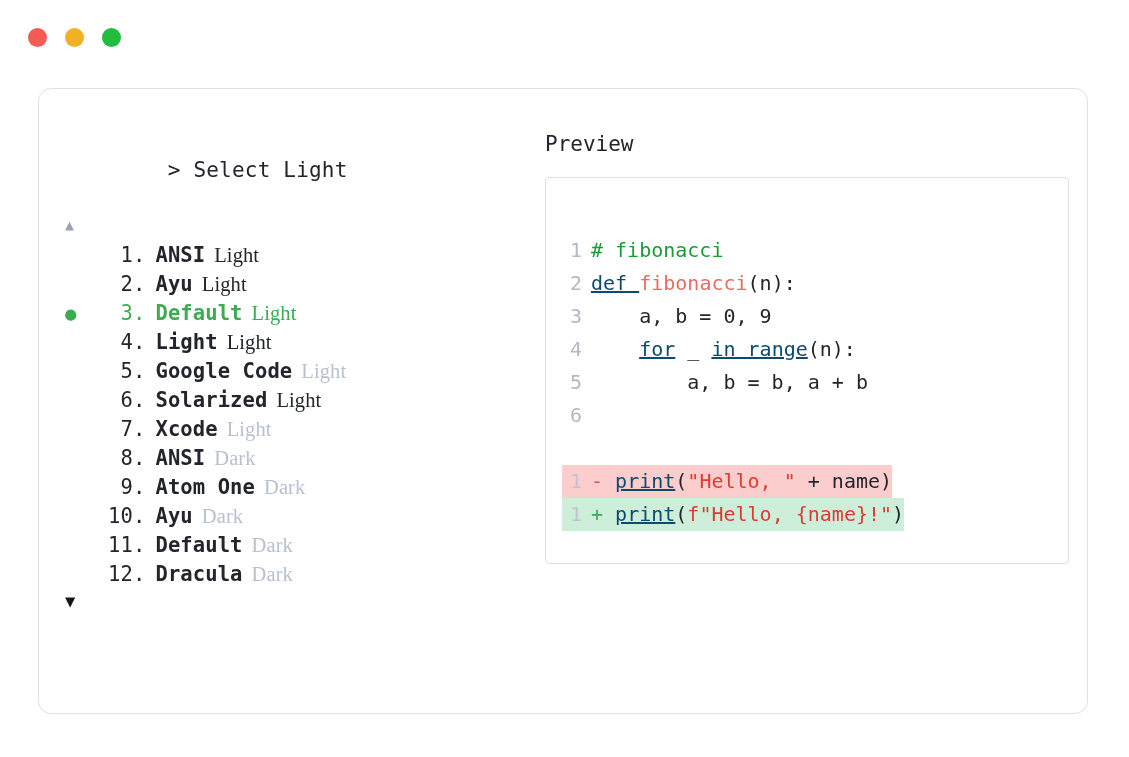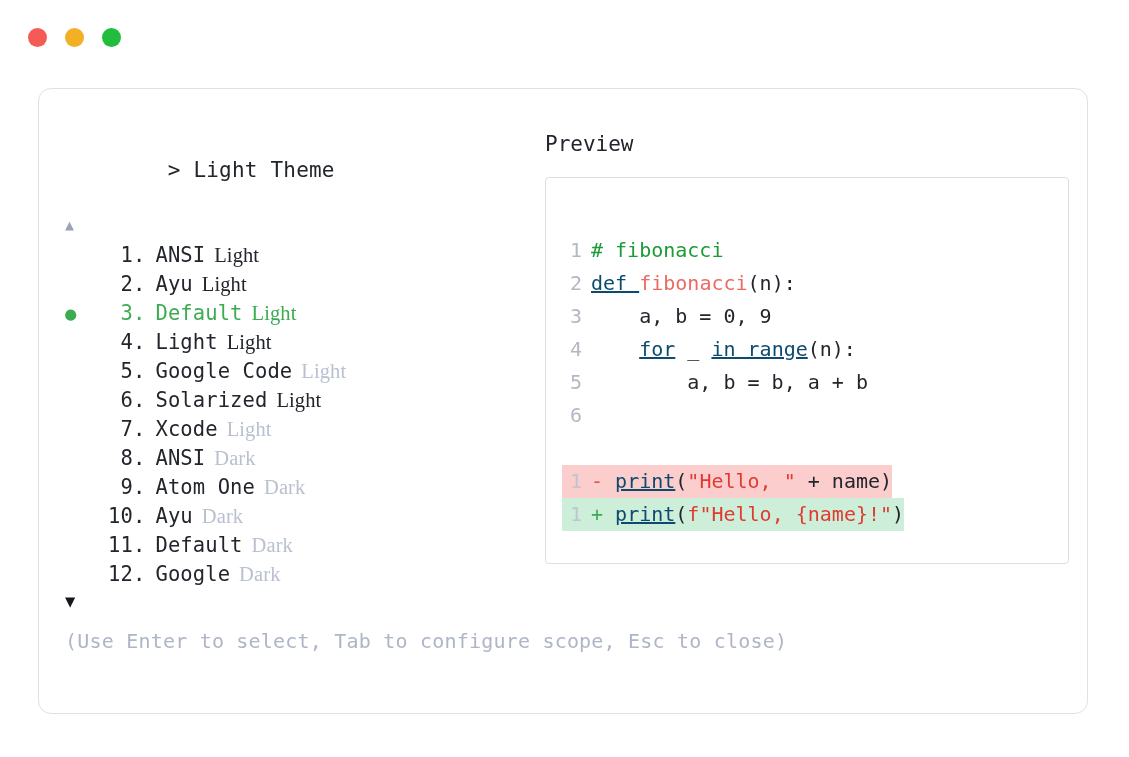--- a/index.html
+++ b/index.html
@@ -104,20 +104,21 @@
     text-align: right;
     color: #22252c;
   }
   .row-dot-after {
     flex: 0 0 auto;
     color: #22252c;
   }
   .row-name {
     color: #22252c;
     padding-left: 10px;
+    font-weight: bold;
   }
   .row-variant {
     padding-left: 9px;
     font-family: Liberation Serif, serif;
   }
   .variant-strong { color: #22252c; }
   .variant-dim    { color: #b9c0cf; }
 
   .theme-row.selected .row-num,
   .theme-row.selected .row-dot-after,
@@ -205,44 +206,43 @@
   <span class="dot dot-close"></span>
   <span class="dot dot-min"></span>
   <span class="dot dot-max"></span>
 </div>
 
 <div class="card">
   <div class="card-inner">
 
     <div class="left-col">
       <div class="prompt-line">
-        <span>&gt;</span><span> </span><span>Light Theme</span>
+        <span>&gt;</span><span> </span><span>Select Light</span>
       </div>
 
       <div class="scroll-arrow scroll-arrow-up">▲</div>
 
       <div class="theme-list" id="theme-list">
           <div class="theme-row"><span class="row-bullet"></span><span class="row-num">1</span><span class="row-dot-after">.</span><span class="row-name">ANSI</span><span class="row-variant variant-strong">Light</span></div>
           <div class="theme-row"><span class="row-bullet"></span><span class="row-num">2</span><span class="row-dot-after">.</span><span class="row-name">Ayu</span><span class="row-variant variant-strong">Light</span></div>
           <div class="theme-row selected"><span class="row-bullet">●</span><span class="row-num">3</span><span class="row-dot-after">.</span><span class="row-name">Default</span><span class="row-variant variant-strong">Light</span></div>
           <div class="theme-row"><span class="row-bullet"></span><span class="row-num">4</span><span class="row-dot-after">.</span><span class="row-name">Light</span><span class="row-variant variant-strong">Light</span></div>
           <div class="theme-row"><span class="row-bullet"></span><span class="row-num">5</span><span class="row-dot-after">.</span><span class="row-name">Google Code</span><span class="row-variant variant-dim">Light</span></div>
           <div class="theme-row"><span class="row-bullet"></span><span class="row-num">6</span><span class="row-dot-after">.</span><span class="row-name">Solarized</span><span class="row-variant variant-strong">Light</span></div>
           <div class="theme-row"><span class="row-bullet"></span><span class="row-num">7</span><span class="row-dot-after">.</span><span class="row-name">Xcode</span><span class="row-variant variant-dim">Light</span></div>
           <div class="theme-row"><span class="row-bullet"></span><span class="row-num">8</span><span class="row-dot-after">.</span><span class="row-name">ANSI</span><span class="row-variant variant-dim">Dark</span></div>
           <div class="theme-row"><span class="row-bullet"></span><span class="row-num">9</span><span class="row-dot-after">.</span><span class="row-name">Atom One</span><span class="row-variant variant-dim">Dark</span></div>
           <div class="theme-row"><span class="row-bullet"></span><span class="row-num">10</span><span class="row-dot-after">.</span><span class="row-name">Ayu</span><span class="row-variant variant-dim">Dark</span></div>
           <div class="theme-row"><span class="row-bullet"></span><span class="row-num">11</span><span class="row-dot-after">.</span><span class="row-name">Default</span><span class="row-variant variant-dim">Dark</span></div>
-          <div class="theme-row"><span class="row-bullet"></span><span class="row-num">12</span><span class="row-dot-after">.</span><span class="row-name">Google</span><span class="row-variant variant-dim">Dark</span></div>
+          <div class="theme-row"><span class="row-bullet"></span><span class="row-num">12</span><span class="row-dot-after">.</span><span class="row-name">Dracula</span><span class="row-variant variant-dim">Dark</span></div>
         </div>
 
       <div class="scroll-arrow scroll-arrow-down">▼</div>
     </div>
 
-    <div class="hint-line">(Use Enter to select, Tab to configure scope, Esc to close)</div>
 
     <div class="right-col">
       <div class="preview-label">Preview</div>
       <div class="preview-box">
         <div class="code-area">
           <div id="code-lines">
               <div class="code-line"><span class="ln">1</span><span class="code-text"><span class="tok-comment"># fibonacci</span></span></div>
               <div class="code-line"><span class="ln">2</span><span class="code-text"><span class="tok-kw">def </span><span class="tok-fn">fibonacci</span><span class="tok-plain">(n):</span></span></div>
               <div class="code-line"><span class="ln">3</span><span class="code-text"><span class="tok-plain">    a, b = 0, 9</span></span></div>
               <div class="code-line"><span class="ln">4</span><span class="code-text"><span class="tok-plain">    </span><span class="tok-kw">for</span><span class="tok-plain"> _ </span><span class="tok-kw">in range</span><span class="tok-plain">(n):</span></span></div>

